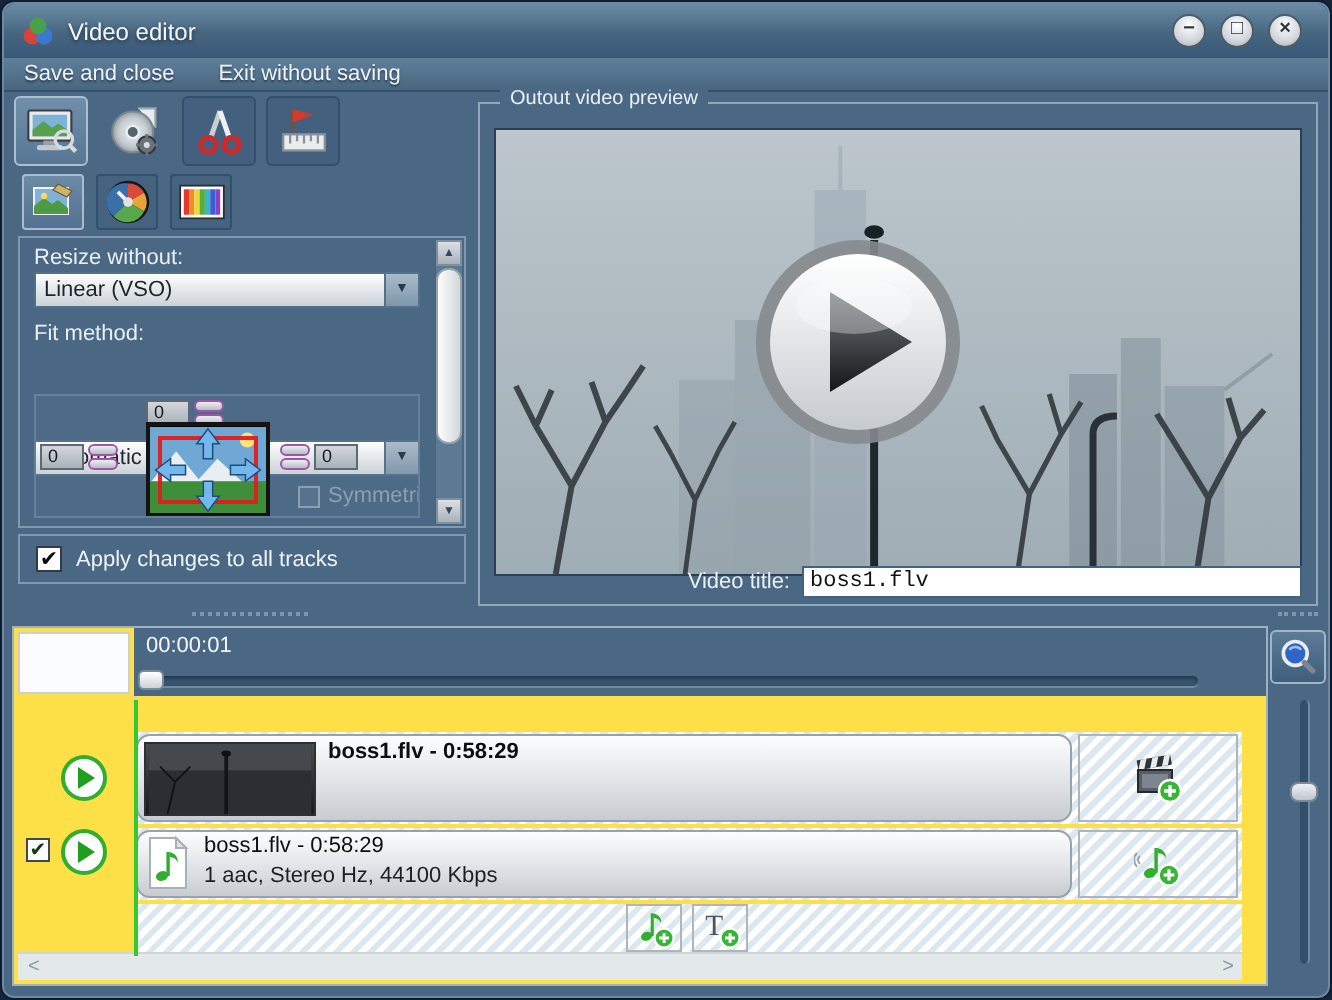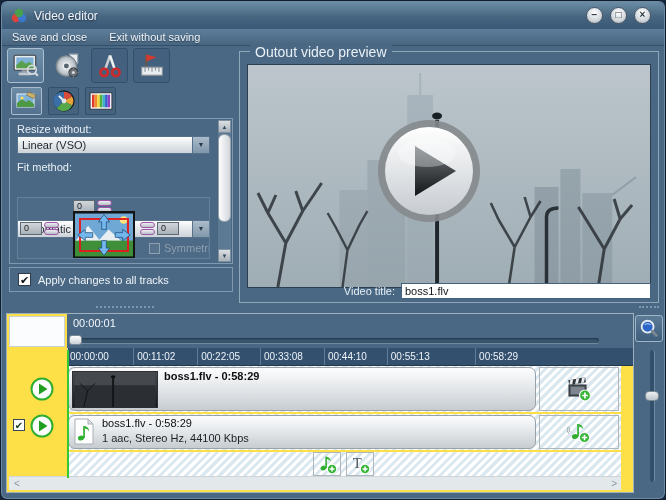--- a/index.html
+++ b/index.html
@@ -41,25 +41,25 @@
   .symm{position:absolute;left:131px;top:44px;display:flex;align-items:center;gap:4px;font-size:11px;color:#8da0af;}
   .symm-cb{width:11px;height:11px;border:1px solid #8da0af;background:#57728c;color:#7d93a5;font-size:9px;line-height:10px;text-align:center;}
   .vscroll{position:absolute;right:1px;top:1px;bottom:1px;width:14px;background:#5d7a94;border-left:1px solid #4b677f;}
   .varrow{position:absolute;left:0;width:13px;height:13px;background:linear-gradient(#dbe0e4,#a9b2ba);color:#36465a;font-size:6px;text-align:center;line-height:13px;border:1px solid #7e8f9e;}
   .vthumb{position:absolute;top:14px;left:0px;width:13px;height:88px;background:linear-gradient(90deg,#fdfdfe,#d2d7db);border:1px solid #97a2ab;border-radius:6px;}
   .applyrow{position:absolute;left:8px;top:266px;width:224px;height:25px;border:1px solid #7e99b0;display:flex;align-items:center;gap:7px;padding-left:8px;font-size:11px;color:#eef3f8;}
   .cb{width:13px;height:13px;background:#fdfdfd;border:1px solid #323c46;color:#0c0e10;font-size:11px;line-height:12px;text-align:center;}
 
   
   .pgroup{position:absolute;left:238px;top:50px;width:420px;height:252px;border:1px solid #8fa7bb;}
-  .legend{position:absolute;top:-8px;left:10px;background:#4a6884;padding:0 5px;font-size:14px;color:#e9f0f6;}
+  .legend{position:absolute;top:-8px;left:10px;background:#4a6884;padding:0 5px;font-size:10px;color:#e9f0f6;}
   .videoarea{position:absolute;left:7px;top:12px;width:404px;height:224px;background:#9aa8b0;border:1px solid #2b3f52;overflow:hidden;}
   .playwrap{position:absolute;left:126px;top:51px;width:110px;height:110px;}
   .titlerow{position:absolute;bottom:2px;left:0;right:7px;height:18px;display:flex;justify-content:flex-end;align-items:center;gap:6px;font-size:11px;color:#e9f0f6;}
-  .vt-input{width:250px;height:16px;border:1px solid #44617e;font-size:11px;padding:0 3px;background:#fff;color:#101418;font-family:Liberation Sans, sans-serif;}
+  .vt-input{width:250px;height:16px;border:1px solid #44617e;font-size:11px;padding:0 3px;background:#fff;color:#101418;font-family:Liberation Mono, monospace;}
 
   .grip{position:absolute;top:305px;height:5px;border-top:2px dotted #7e96ab;}
 
   
   .tl{position:absolute;left:5px;top:312px;width:628px;height:180px;background:#fde047;border:1px solid #9fb0bf;}
   .tl-header{position:absolute;left:60px;top:0;right:0;height:34px;background:#4a6884;}
   .tl-time{position:absolute;left:6px;top:3px;font-size:11px;color:#f2f6fa;}
   .tl-groove{position:absolute;left:4px;right:34px;top:24px;height:5px;background:#39566f;border-radius:3px;box-shadow:0 1px 0 rgba(255,255,255,.22), inset 0 1px 2px #1f3348;}
   .tl-thumb{position:absolute;left:2px;top:21px;width:13px;height:10px;background:linear-gradient(#ffffff,#ccd2d7);border:1px solid #7c8a96;border-radius:3px;}
   .corner{position:absolute;left:2px;top:2px;width:56px;height:31px;background:#fbfcfd;border:1px solid #c9cfd4;}
@@ -331,29 +331,20 @@
   <div class="grip" style="left:95px;width:58px;"></div>
   <div class="grip" style="left:638px;width:20px;"></div>
 
   <div class="tl">
     <div class="tl-header">
       <span class="tl-time">00:00:01</span>
       <div class="tl-groove"></div>
       <div class="tl-thumb"></div>
     </div>
     <div class="corner"></div>
-    <div class="ruler">
-          <span class="tick" style="left: 0%; border-left: none;">00:00:00</span>
-          <span class="tick" style="left: 11.7%;">00:11:02</span>
-          <span class="tick" style="left: 23%;">00:22:05</span>
-          <span class="tick" style="left: 34.1%;">00:33:08</span>
-          <span class="tick" style="left: 45.4%;">00:44:10</span>
-          <span class="tick" style="left: 56.5%;">00:55:13</span>
-          <span class="tick" style="left: 72.1%;">00:58:29</span>
-        </div>
     <div class="leftborder"></div>
 
     <div class="trow hatch" style="top:52px;height:46px;">
       <div class="clip" style="width:468px;height:44px;">
         <div class="thumb">
           <svg viewBox="0 0 86 37" style="width:100%;height:100%;">
             <rect width="86" height="37" fill="#2b2f33"></rect>
             <rect width="86" height="14" fill="#45494e"></rect>
             <rect x="40" y="6" width="2" height="31" fill="#121416"></rect>
             <ellipse cx="41" cy="5" rx="2.5" ry="1.6" fill="#0e1012"></ellipse>

